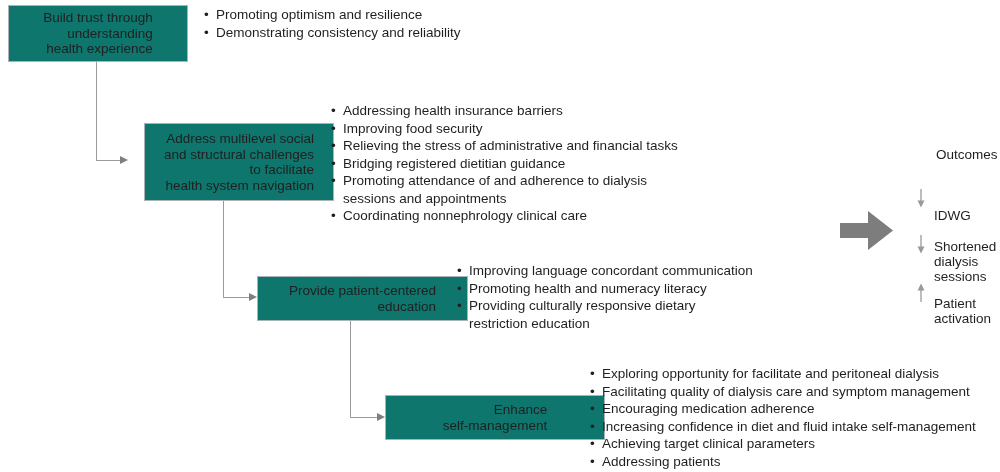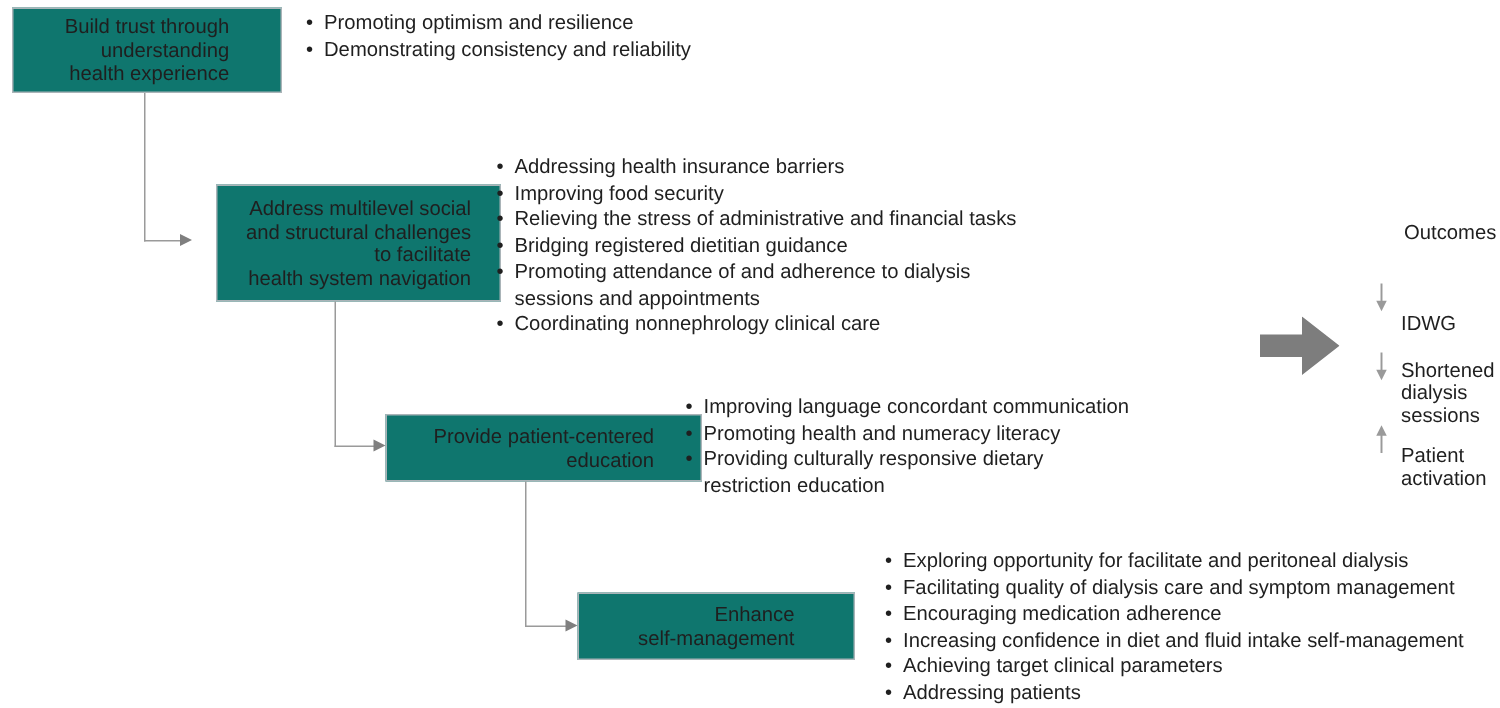--- a/index.html
+++ b/index.html
@@ -26,21 +26,21 @@
     justify-content: center;
     text-align: right;
     font-size: 13.5px;
     line-height: 15.5px;
     color: #1f1f1f;
     white-space: pre;
   }
   .box1 { left: 8px;   top: 5px;   width: 180px; height: 57px; }
   .box2 { left: 128px; top: 123px; width: 190px; height: 78px; margin-left: 16px; }
   .box3 { left: 257px; top: 276px; width: 211px; height: 45px; }
-  .box4 { left: 385px; top: 395px; width: 185px; height: 45px; }
+  .box4 { left: 385px; top: 395px; width: 220px; height: 45px; }
 
   
   .bullets {
     position: absolute;
     margin: 0;
     padding: 0;
     list-style: none;
     font-size: 13.5px;
     line-height: 17.5px;
     color: #1f1f1f;

